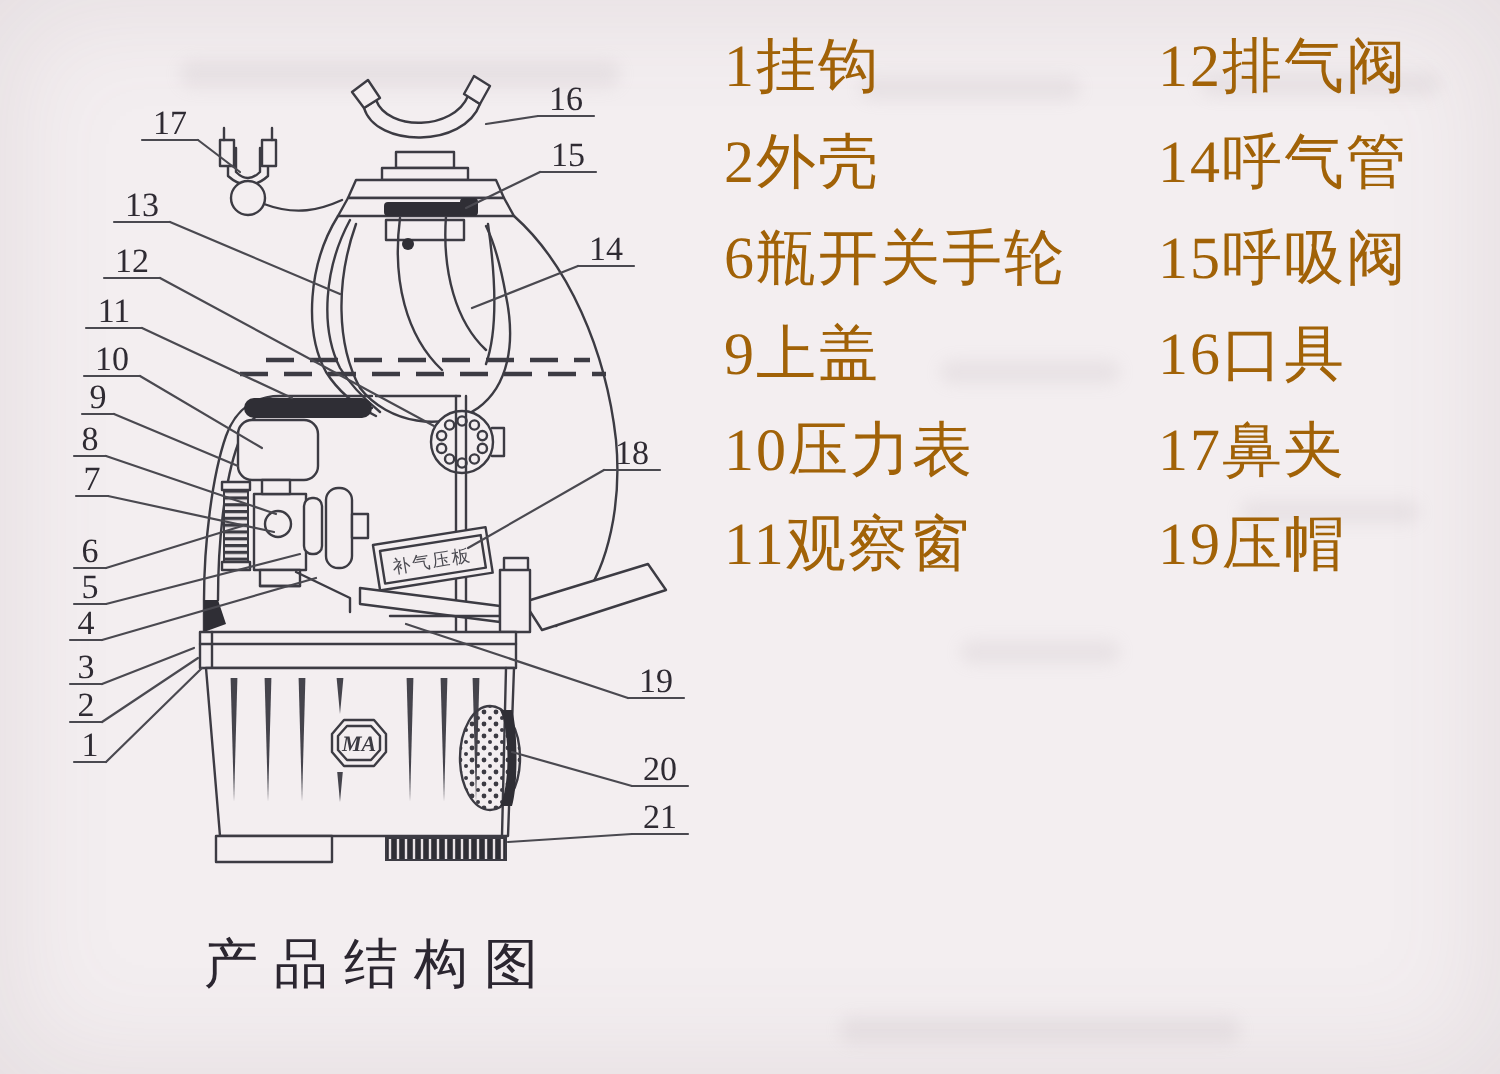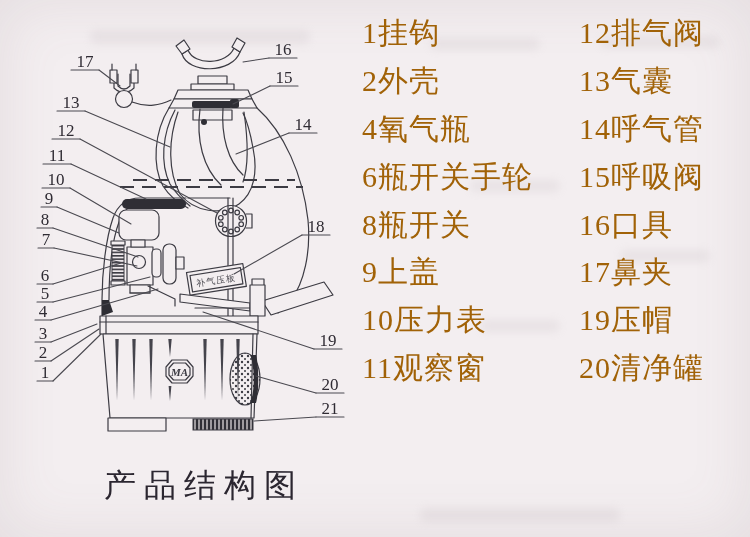--- a/index.html
+++ b/index.html
@@ -19,22 +19,22 @@
   .ink{stroke:#3c3b43;fill:none;stroke-width:1.2;stroke-linecap:round;stroke-linejoin:round;}
   .paperfill{fill:#f3eef0;stroke:#3c3b43;stroke-width:1.2;stroke-linejoin:round;}
   .darkfill{fill:#2f2e35;stroke:none;}
   .ribfill{fill:#45444c;stroke:none;}
   .callout-num{font-family:"Liberation Serif","DejaVu Serif",serif;font-size:17px;fill:#2f2b33;}
   .leader{stroke:#4a4950;stroke-width:1.1;fill:none;stroke-linecap:round;}
   .ma-text{font-family:"Liberation Serif","DejaVu Serif",serif;font-size:11px;font-style:italic;font-weight:bold;fill:#3c3b43;}
   .plate-text{font-family:"Liberation Serif","DejaVu Serif",serif;font-size:9px;fill:#4a4950;letter-spacing:1px;}
   
   .caption{
-    position:absolute;left:104px;top:464px;width:195px;
-    font-size:32px;letter-spacing:8px;text-align:center;color:#2b2630;
+    position:absolute;left:92px;top:464px;width:195px;
+    font-size:27px;letter-spacing:8px;text-align:center;color:#2b2630;
     white-space:nowrap;
   }
   
   .parts{position:absolute;top:10px;}
   .parts .part-item{
     height:47.8px;display:flex;align-items:center;
     font-size:30px;color:#a16207;letter-spacing:1px;white-space:nowrap;
   }
   .col1{left:362px;}
   .col2{left:547px;margin-left:32px;}
@@ -266,31 +266,27 @@
         <line x1="316" y1="417" x2="344" y2="417" class="leader"></line>
         <line x1="316" y1="417" x2="254" y2="421" class="leader"></line>
       </g>
   </svg>
 
   <div class="caption">产品结构图</div>
 
   <div class="parts col1" id="col1">
       <div class="part-item">1挂钩</div>
       <div class="part-item">2外壳</div>
-      <div class="part-item">4氧气瓶</div>
       <div class="part-item">6瓶开关手轮</div>
-      <div class="part-item">8瓶开关</div>
       <div class="part-item">9上盖</div>
       <div class="part-item">10压力表</div>
       <div class="part-item">11观察窗</div>
     </div>
   <div class="parts col2" id="col2">
       <div class="part-item">12排气阀</div>
-      <div class="part-item">13气囊</div>
       <div class="part-item">14呼气管</div>
       <div class="part-item">15呼吸阀</div>
       <div class="part-item">16口具</div>
       <div class="part-item">17鼻夹</div>
       <div class="part-item">19压帽</div>
-      <div class="part-item">20清净罐</div>
     </div>
 
 </div>
 
 </body></html>

